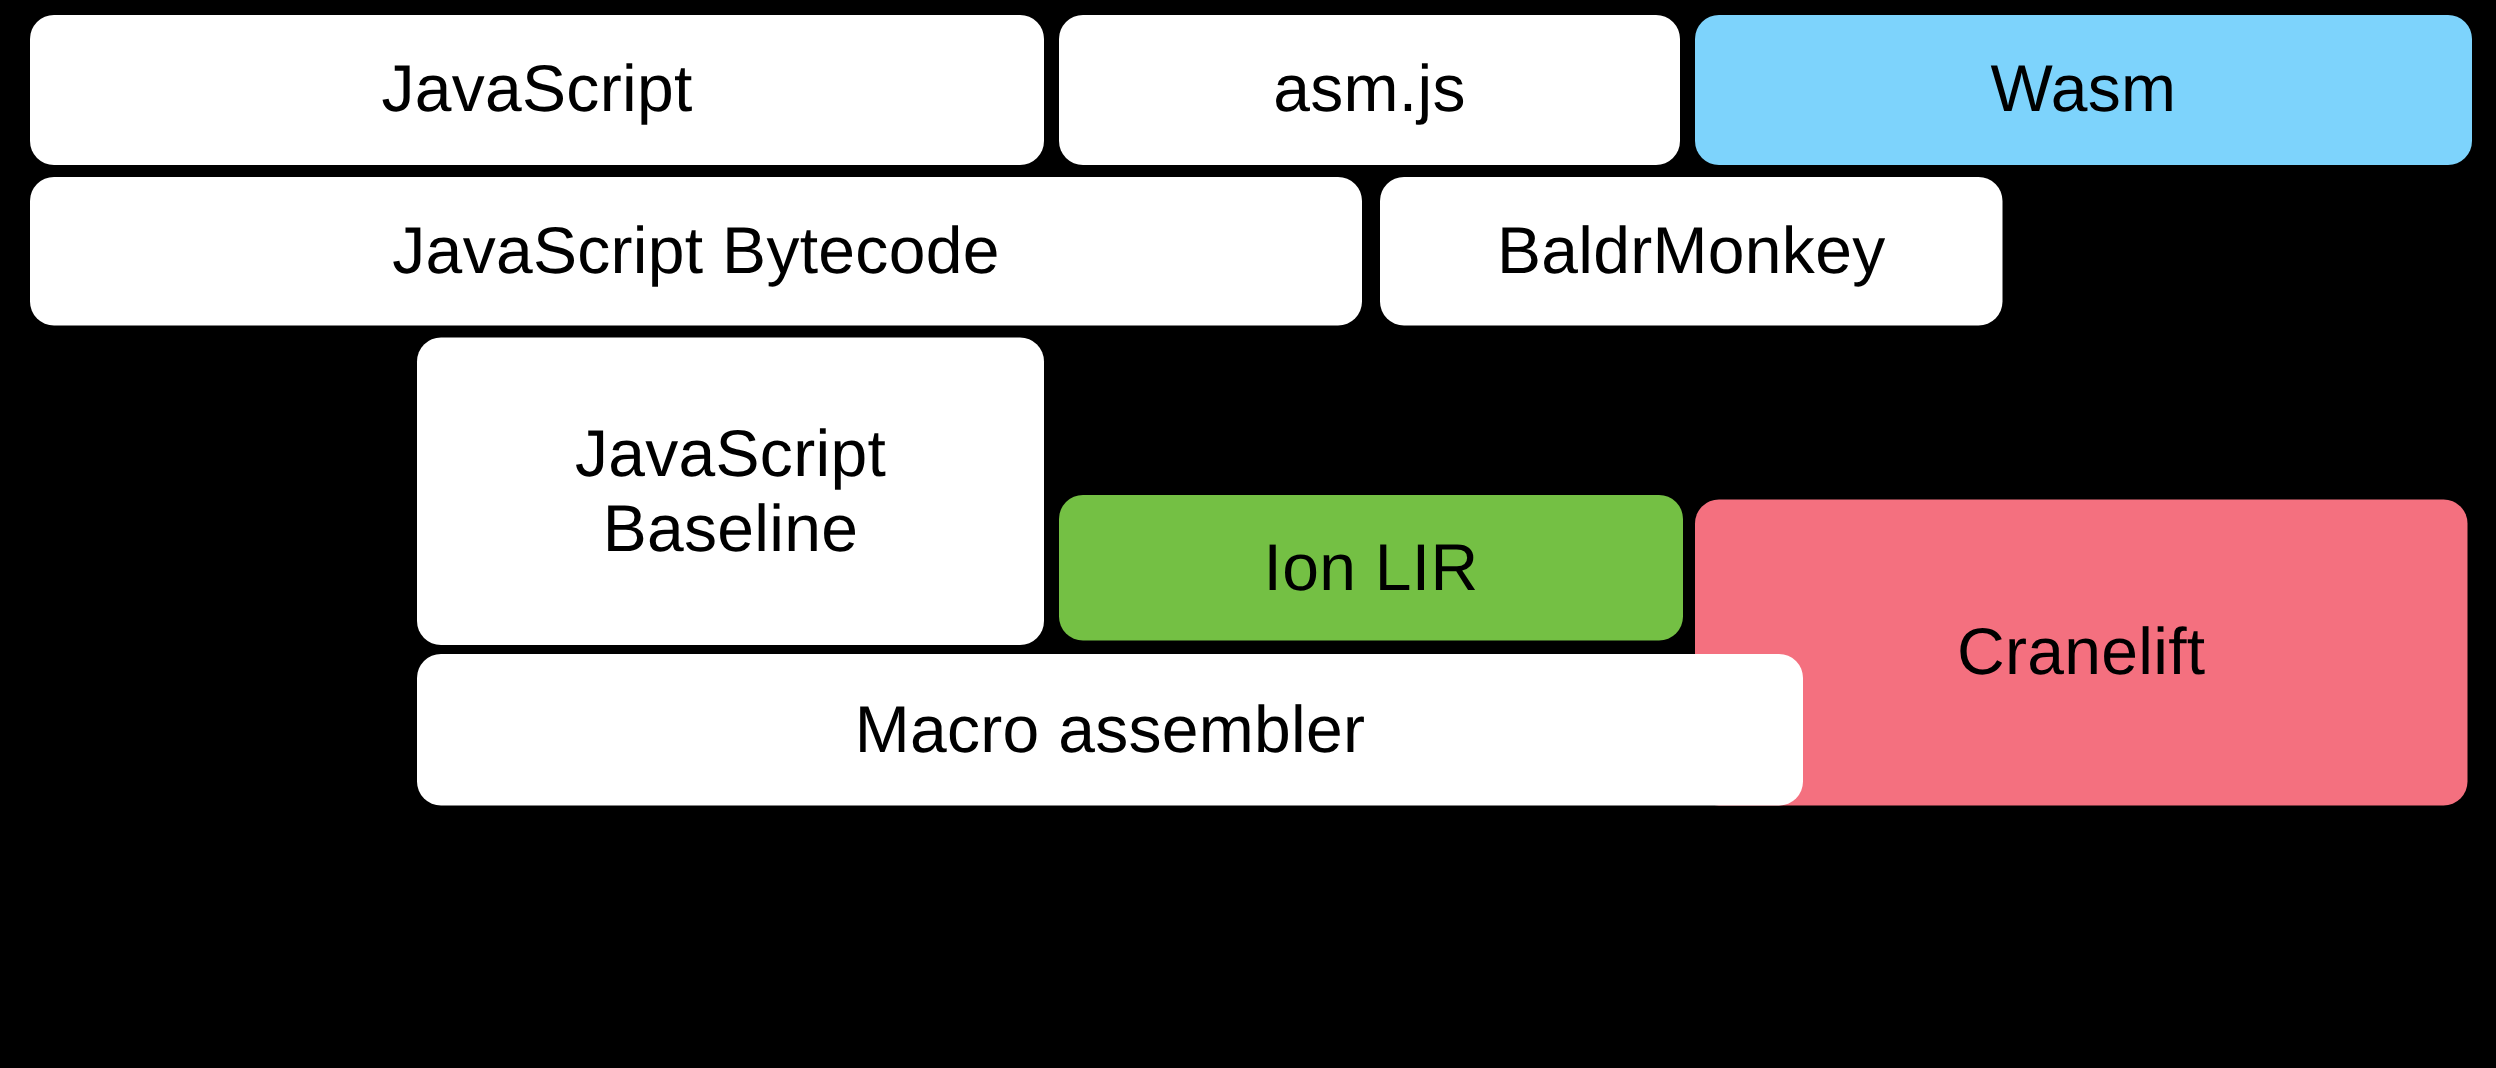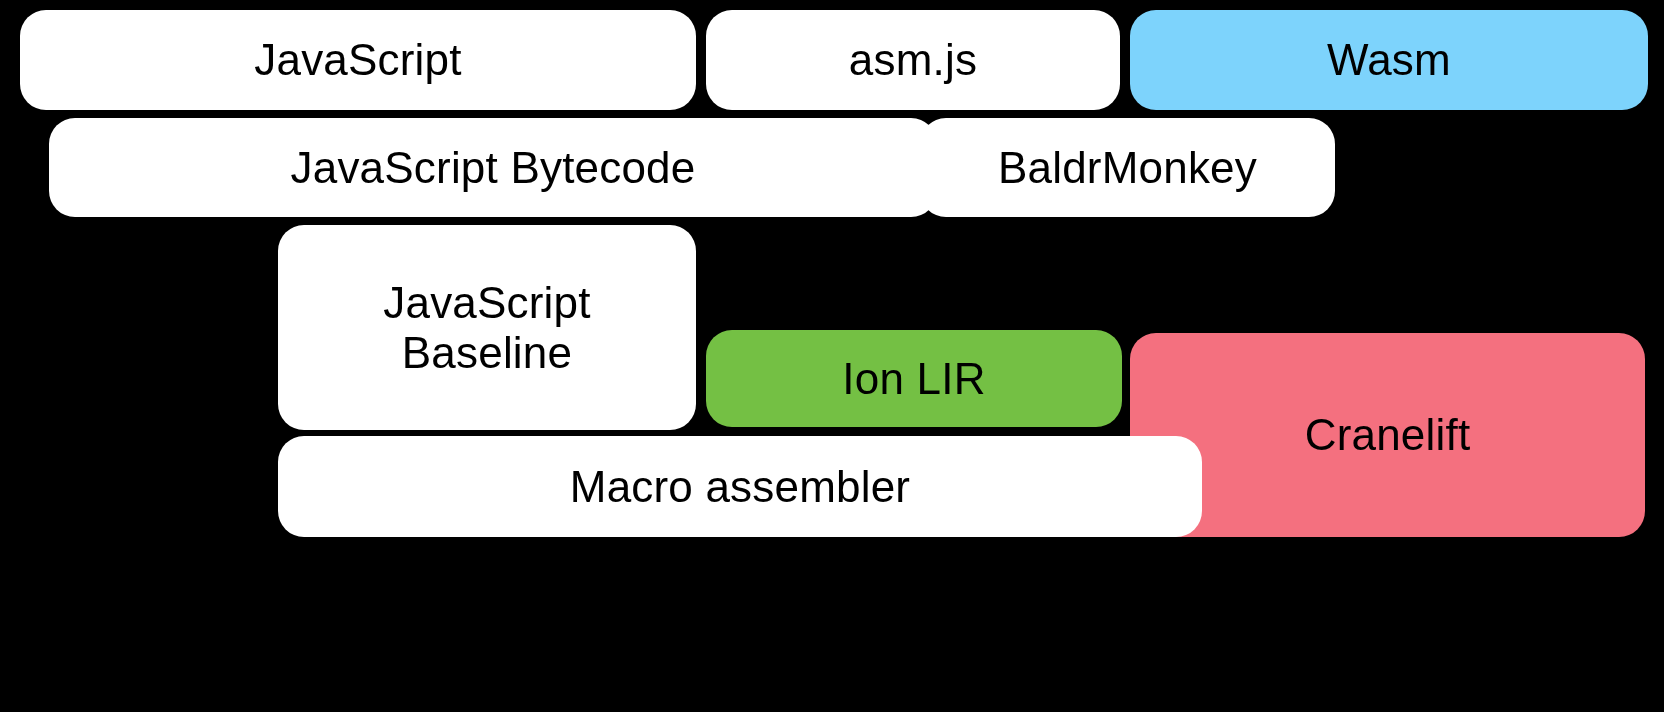--- a/index.html
+++ b/index.html
@@ -19,21 +19,21 @@
     background: #000000;
     overflow: hidden;
   }
   .node {
     position: absolute;
     box-sizing: border-box;
     display: flex;
     align-items: center;
     justify-content: center;
     text-align: center;
-    border-radius: 26px;
+    border-radius: 16px;
     color: #000000;
     font-size: 44px;
     line-height: 1.12;
     letter-spacing: 0.2px;
     font-weight: 400;
     padding: 0 10px;
     user-select: none;
   }
   .node.white  { background: #ffffff; }
   .node.gray   { background: #eaeaea; }
@@ -55,21 +55,21 @@
   </div>
 
   <div class="node white" style="left: 706px; top: 10px; width: 414px; height: 100px; background: rgb(255, 255, 255);">
     <span class="label">asm.js</span>
   </div>
 
   <div class="node white" style="left: 1130px; top: 10px; width: 518px; height: 100px; background: #7dd3fc;">
     <span class="label">Wasm</span>
   </div>
 
-  <div class="node white" style="left: 20px; top: 118px; width: 888px; height: 99px; background: rgb(255, 255, 255); margin-left: 29px;">
+  <div class="node white" style="left: 20px; top: 118px; width: 888px; height: 99px; background: rgb(255, 255, 255);">
     <span class="label">JavaScript Bytecode</span>
   </div>
 
   <div class="node white" style="left: 920px; top: 118px; width: 415px; height: 99px; background: rgb(255, 255, 255);">
     <span class="label">BaldrMonkey</span>
   </div>
 
 
   <div class="node white" style="left: 278px; top: 225px; width: 418px; height: 205px; background: rgb(255, 255, 255);">
     <span class="label">JavaScript

